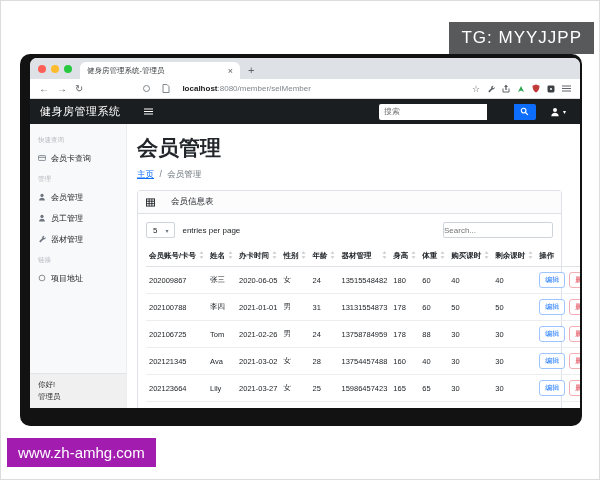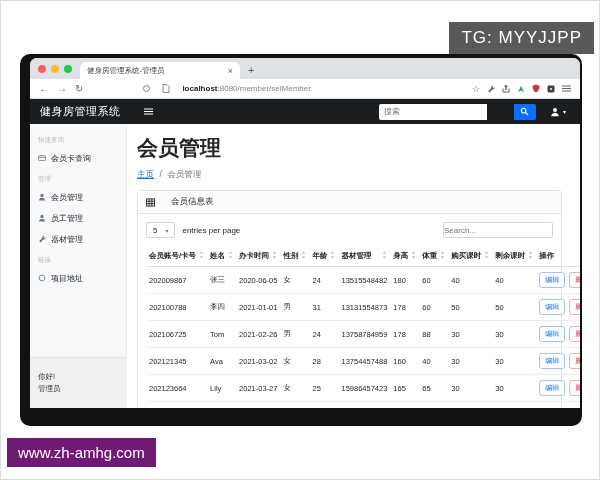--- a/index.html
+++ b/index.html
@@ -2,21 +2,21 @@
 <html><head>
 <meta charset="utf-8">
 <style>
   * { margin:0; padding:0; box-sizing:border-box; }
   body { background:#fff; }
   .stage{ position:relative; width:600px; height:480px; background:#fff; overflow:hidden;
           font-family:"Liberation Sans","DejaVu Sans",sans-serif; outline:1px solid #dcdcdc; outline-offset:-1px;}
   
   .tg-badge{ position:absolute; top:8px; right:6px; background:#58595b; color:#fff;
              font-size:17px; padding:6px 12px; letter-spacing:1px;margin-top:14px; }
-  .watermark{ position:absolute; left:7px; top:438px; background:#701a75; color:#fff;
+  .watermark{ position:absolute; left:7px; top:438px; background:#a21caf; color:#fff;
               font-size:15px; padding:6px 11px; }
   
   .frame{ position:absolute; left:20px; top:54px; width:562px; height:372px; background:#121212;
           border-radius:10px; padding:4px 2px 0 10px; }
   .window{ width:550px; height:350px; background:#fff; border-radius:7px 7px 0 0; overflow:hidden;
            display:flex; flex-direction:column; }
   
   .tabstrip{ height:21px; background:#dee1e6; display:flex; align-items:flex-end; padding:0 8px; flex:none;}
   .lights{ display:flex; gap:5px; align-items:center; margin:0 8px 6px 0; }
   .light{ width:8px; height:8px; border-radius:50%; }
@@ -48,21 +48,21 @@
                    display:flex; align-items:center; justify-content:center; }
   .user-menu{ display:flex; align-items:center; gap:3px; margin:0 4px 0 14px; }
   .caret{ font-size:6px; color:#fff; }
   
   .content{ flex:1; display:flex; min-height:0; background:#fff; }
   .sidebar{ width:97px; background:#f8f9fa; border-right:1px solid #ebedef; display:flex;
             flex-direction:column; padding-top:6px; flex:none; }
   .side-header{ color:#b3b9bf; font-size:6.5px; padding:6px 8px 3px; }
   .side-item{ display:flex; align-items:center; gap:5px; padding:5px 8px; font-size:8px; color:#212529; cursor:default;}
   .side-item svg{ flex:none; }
-  .side-footer{ margin-top:auto; background:#f0f0f0; border-top:1px solid #e2e4e6; padding:13px 8px;
+  .side-footer{ margin-top:auto; background:#f0f0f0; border-top:1px solid #e2e4e6; padding:5px 8px;
                 font-size:7.5px; color:#2d2d2d; line-height:1.6; }
   .main{ flex:1; padding:8px 18px 0 10px; overflow:hidden; }
   .page-title{ font-size:21px; font-weight:bold; color:#212529; margin:2px 0 7px; }
   .breadcrumb{ font-size:8.5px; margin-bottom:9px; }
   .bc-home{ color:#0d6efd; text-decoration:underline; }
   .bc-sep{ color:#6c757d; margin:0 3px; }
   .bc-cur{ color:#6c757d; }
   .card{ border:1px solid #dee2e6; border-radius:3px; background:#fff; }
   .card-header{ padding:5px 8px; border-bottom:1px solid #dee2e6; background:#fcfcfd; font-size:8.5px;
                 color:#212529; display:flex; align-items:center; gap:16px; }

